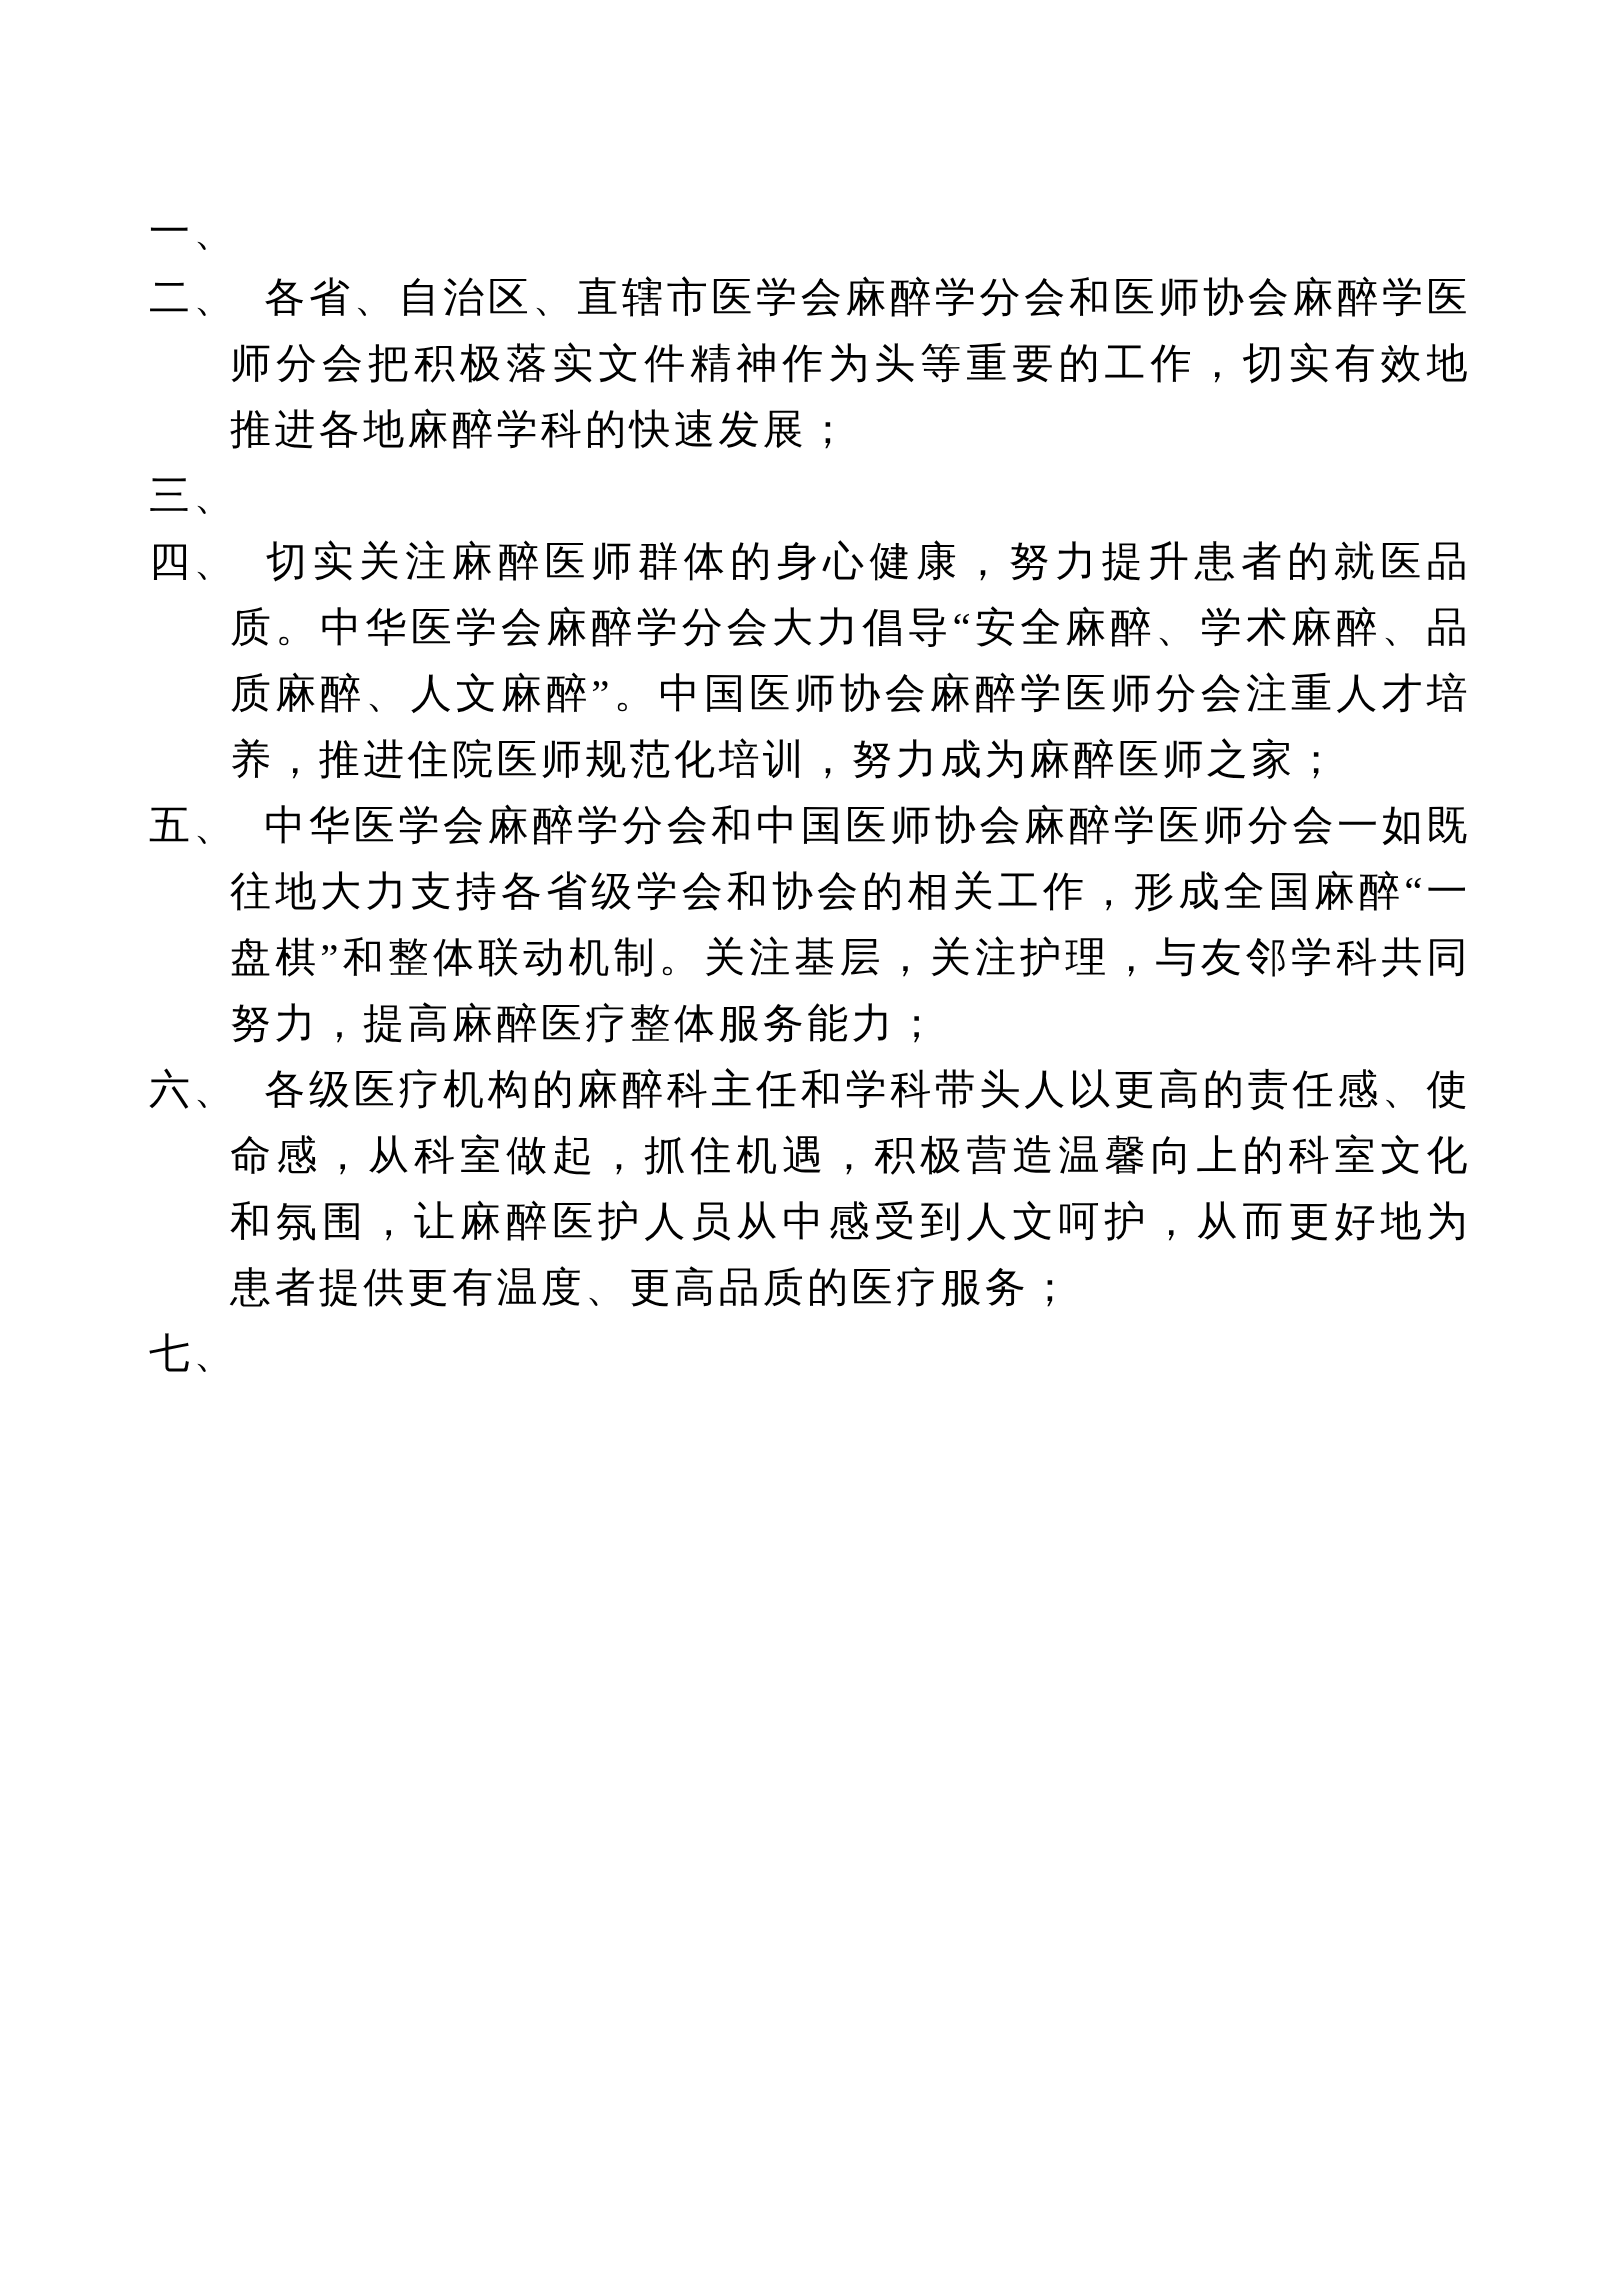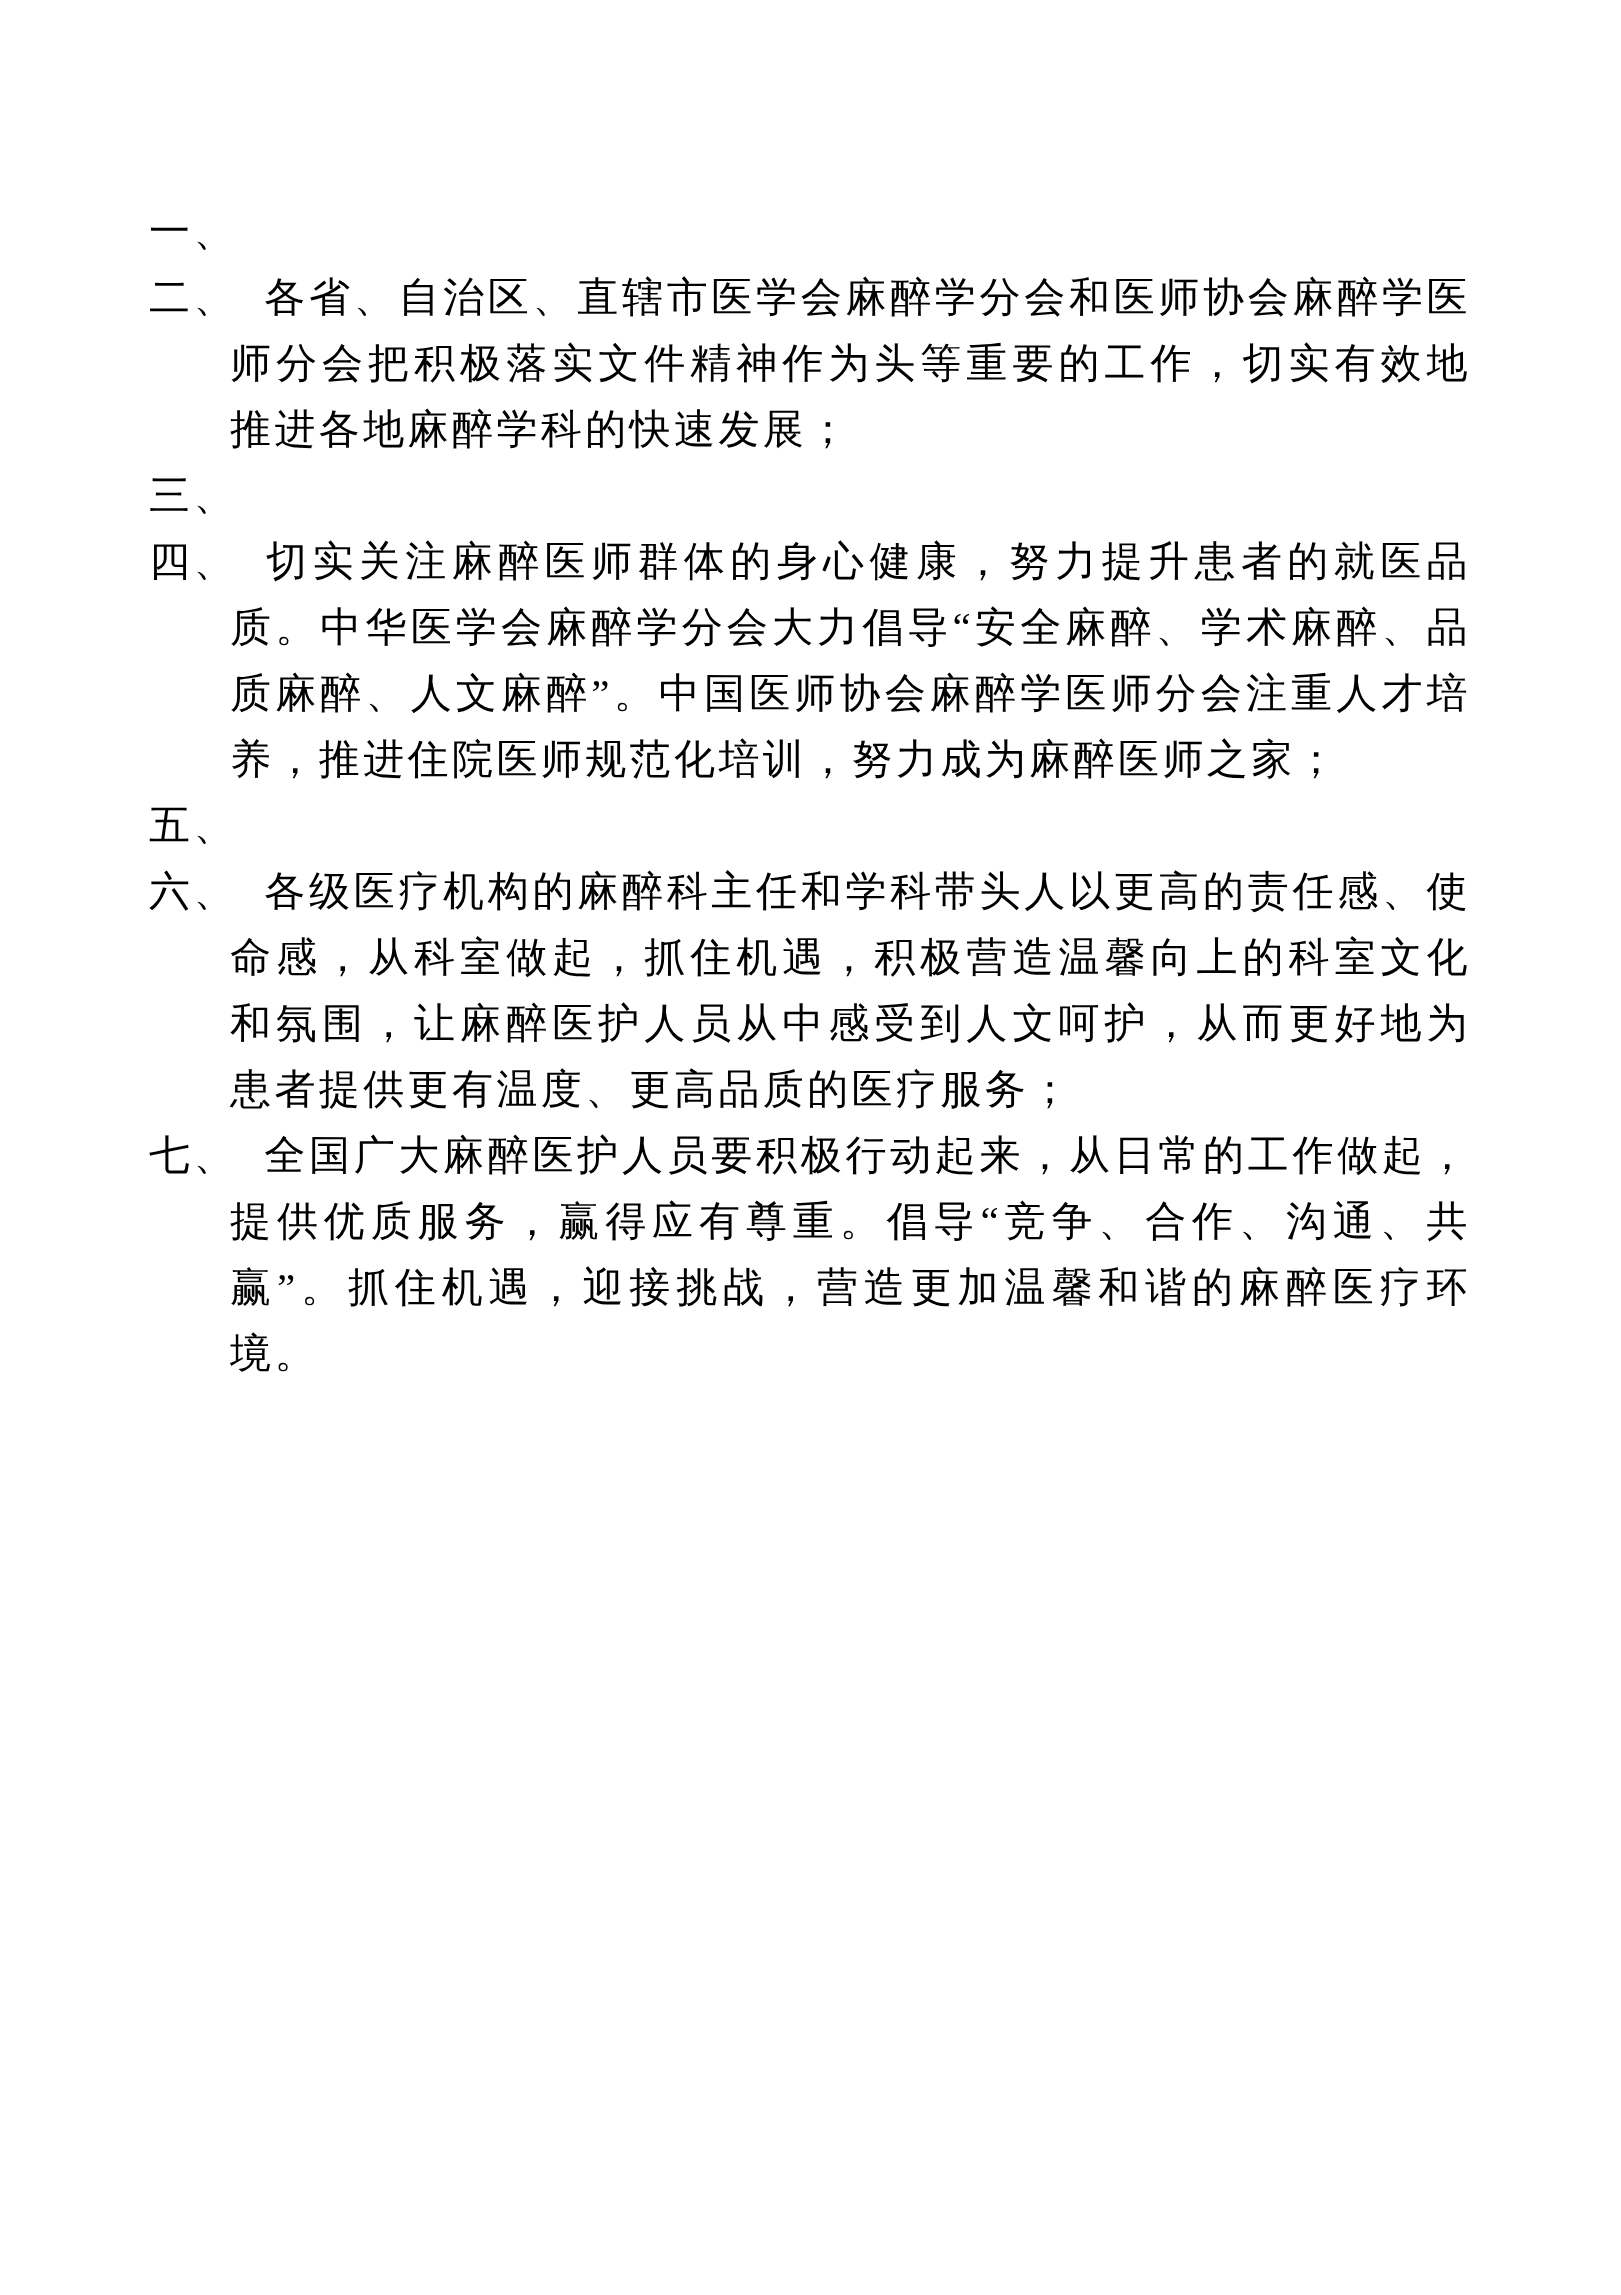--- a/index.html
+++ b/index.html
@@ -64,26 +64,26 @@
 
     <div class="item">
       <span class="marker">三、</span><span class="tab"></span>
     </div>
 
     <div class="item">
       <span class="marker">四、</span><span class="tab"></span><span>切实关注麻醉医师群体的身心健康，努力提升患者的就医品质。中华医学会麻醉学分会大力倡导“安全麻醉、学术麻醉、品质麻醉、人文麻醉”。中国医师协会麻醉学医师分会注重人才培养，推进住院医师规范化培训，努力成为麻醉医师之家；</span>
     </div>
 
     <div class="item">
-      <span class="marker">五、</span><span class="tab"></span>
+      <span class="marker">五、</span><span class="tab"></span><span>中华医学会麻醉学分会和中国医师协会麻醉学医师分会一如既往地大力支持各省级学会和协会的相关工作，形成全国麻醉“一盘棋”和整体联动机制。关注基层，关注护理，与友邻学科共同努力，提高麻醉医疗整体服务能力；</span>
     </div>
 
     <div class="item">
       <span class="marker">六、</span><span class="tab"></span><span>各级医疗机构的麻醉科主任和学科带头人以更高的责任感、使命感，从科室做起，抓住机遇，积极营造温馨向上的科室文化和氛围，让麻醉医护人员从中感受到人文呵护，从而更好地为患者提供更有温度、更高品质的医疗服务；</span>
     </div>
 
     <div class="item">
-      <span class="marker">七、</span><span class="tab"></span><span>全国广大麻醉医护人员要积极行动起来，从日常的工作做起，提供优质服务，赢得应有尊重。倡导“竞争、合作、沟通、共赢”。抓住机遇，迎接挑战，营造更加温馨和谐的麻醉医疗环境。</span>
+      <span class="marker">七、</span><span class="tab"></span>
     </div>
 
   </div>
 </div>
 
 
 </body></html>

